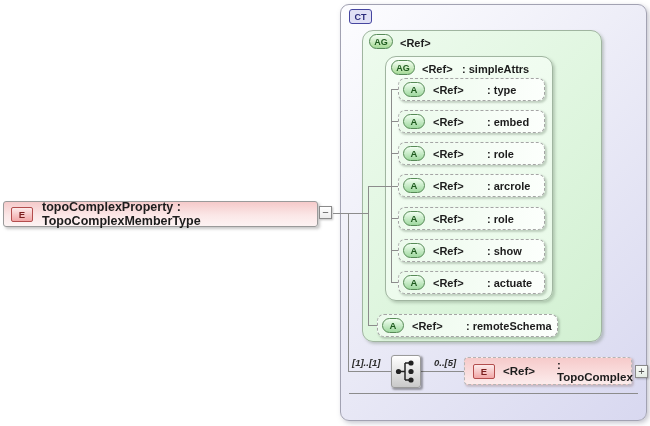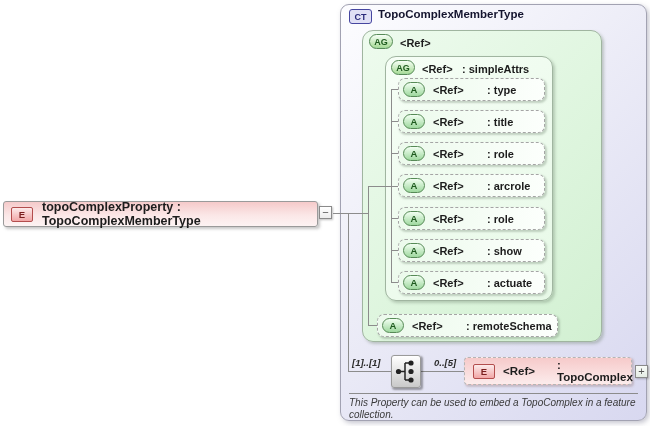--- a/index.html
+++ b/index.html
@@ -73,21 +73,20 @@
 <div id="canvas">
 
   <div class="elem-box">
     <span class="badge badge-e">E</span>
     <span>topoComplexProperty : TopoComplexMemberType</span>
   </div>
   <div class="small-btn" style="left:319px;top:206px;">−</div>
 
   <div class="ct-box"></div>
   <div class="badge badge-ct abs" style="left:349px;top:9px;">CT</div>
-  <div class="ct-title">TopoComplexMemberType</div>
 
   <div class="group-box ag-outer"></div>
   <div class="group-box sa-box"></div>
 
   <div class="line" style="left:333px;top:213px;width:36px;height:1px;"></div>
   <div class="line" style="left:348px;top:213px;width:1px;height:159px;"></div>
   <div class="line" style="left:348px;top:371px;width:43px;height:1px;"></div>
   <div class="line" style="left:421px;top:371px;width:43px;height:1px;"></div>
   <div class="line" style="left:368px;top:186px;width:1px;height:140px;"></div>
   <div class="line" style="left:368px;top:186px;width:23px;height:1px;"></div>
@@ -113,21 +112,21 @@
   </div>
 
   <div class="attr-box" style="top:78px;">
     <span class="badge badge-a">A</span>
     <span class="ref">&lt;Ref&gt;</span>
     <span>: type</span>
   </div>
   <div class="attr-box" style="top:110px;">
     <span class="badge badge-a">A</span>
     <span class="ref">&lt;Ref&gt;</span>
-    <span>: title</span>
+    <span>: embed</span>
   </div>
   <div class="attr-box" style="top:142px;">
     <span class="badge badge-a">A</span>
     <span class="ref">&lt;Ref&gt;</span>
     <span>: role</span>
   </div>
   <div class="attr-box" style="top:174px;">
     <span class="badge badge-a">A</span>
     <span class="ref">&lt;Ref&gt;</span>
     <span>: arcrole</span>
@@ -170,15 +169,14 @@
   <div class="card-label" style="left:434px;top:357px;">0..[5]</div>
 
   <div class="topo-box">
     <span class="badge badge-e">E</span>
     <span class="ref">&lt;Ref&gt;</span>
     <span>: TopoComplex</span>
   </div>
   <div class="small-btn" style="left:635px;top:365px;background:linear-gradient(to bottom,#f8fbf8,#e4ece4);">+</div>
 
   <div class="divider"></div>
-  <div class="annotation">This Property can be used to embed a TopoComplex in a feature collection.</div>
 
 </div>
 
 </body></html>

